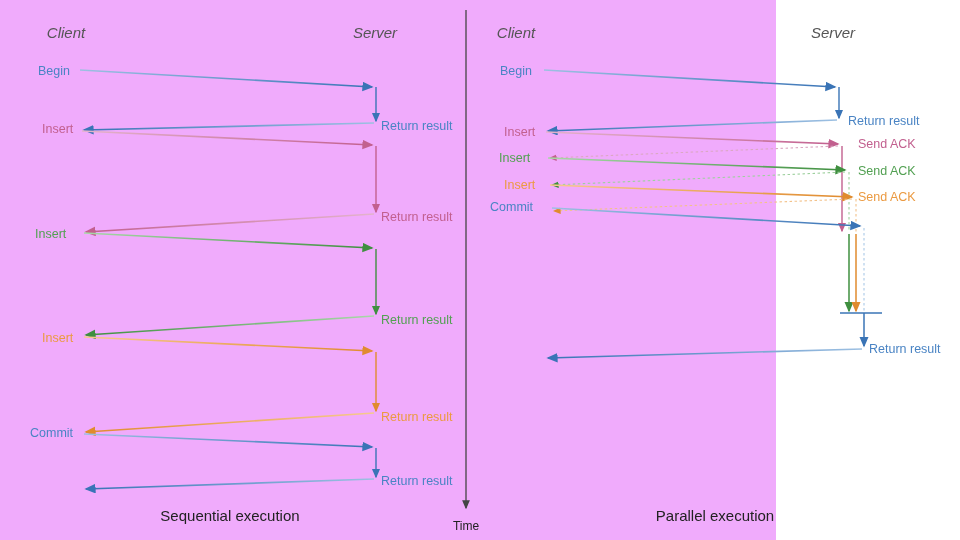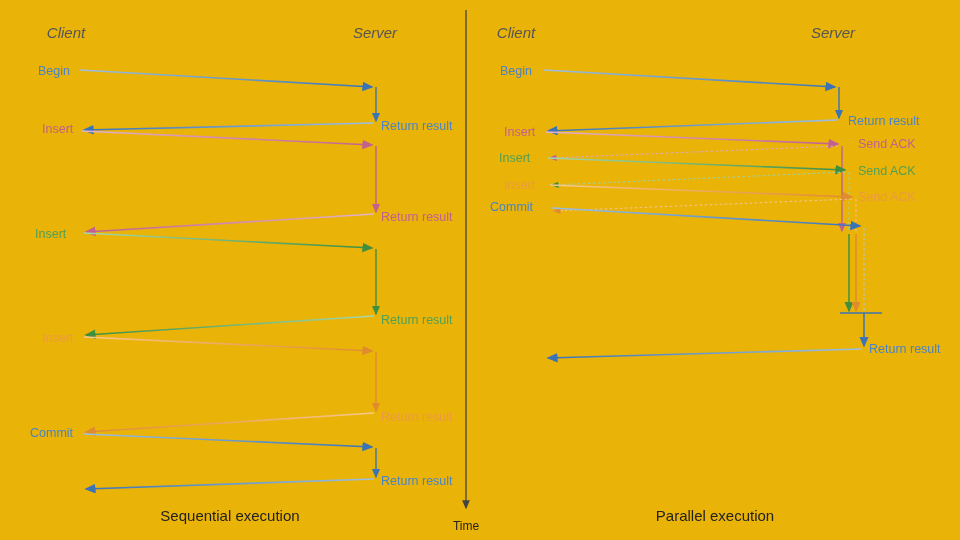--- a/index.html
+++ b/index.html
@@ -9,23 +9,23 @@
     background: #ffffff;
   }
   body {
     width: 960px;
     height: 540px;
     overflow: hidden;
     font-family: "Liberation Sans", sans-serif;
   }
   #stage {
     position: relative;
-    width: 960px;
+    width: 776px;
     height: 540px;
-    background: #eab308;
+    background: #f0abfc;
   }
   svg.diagram-layer {
     position: absolute;
     left: 0;
     top: 0;
     width: 960px;
     height: 540px;
   }
   .lane-header {
     font-style: italic;

